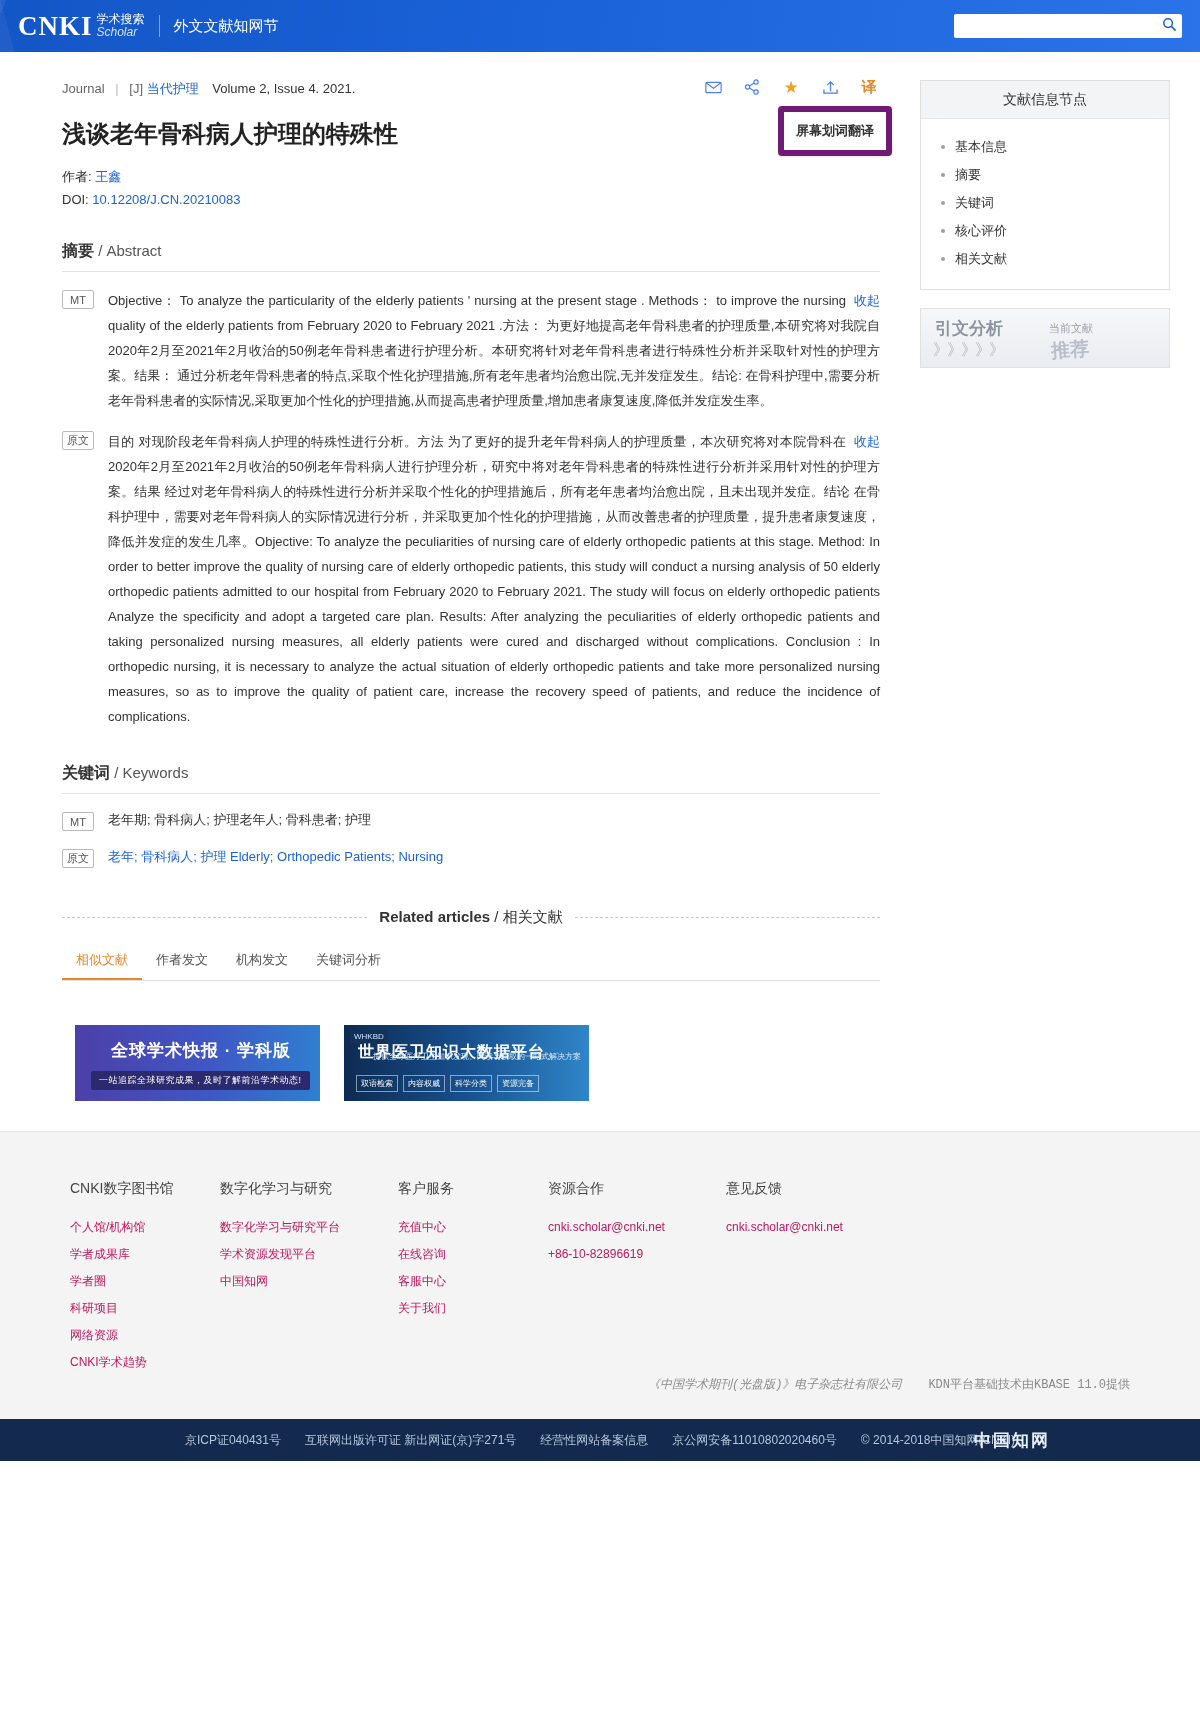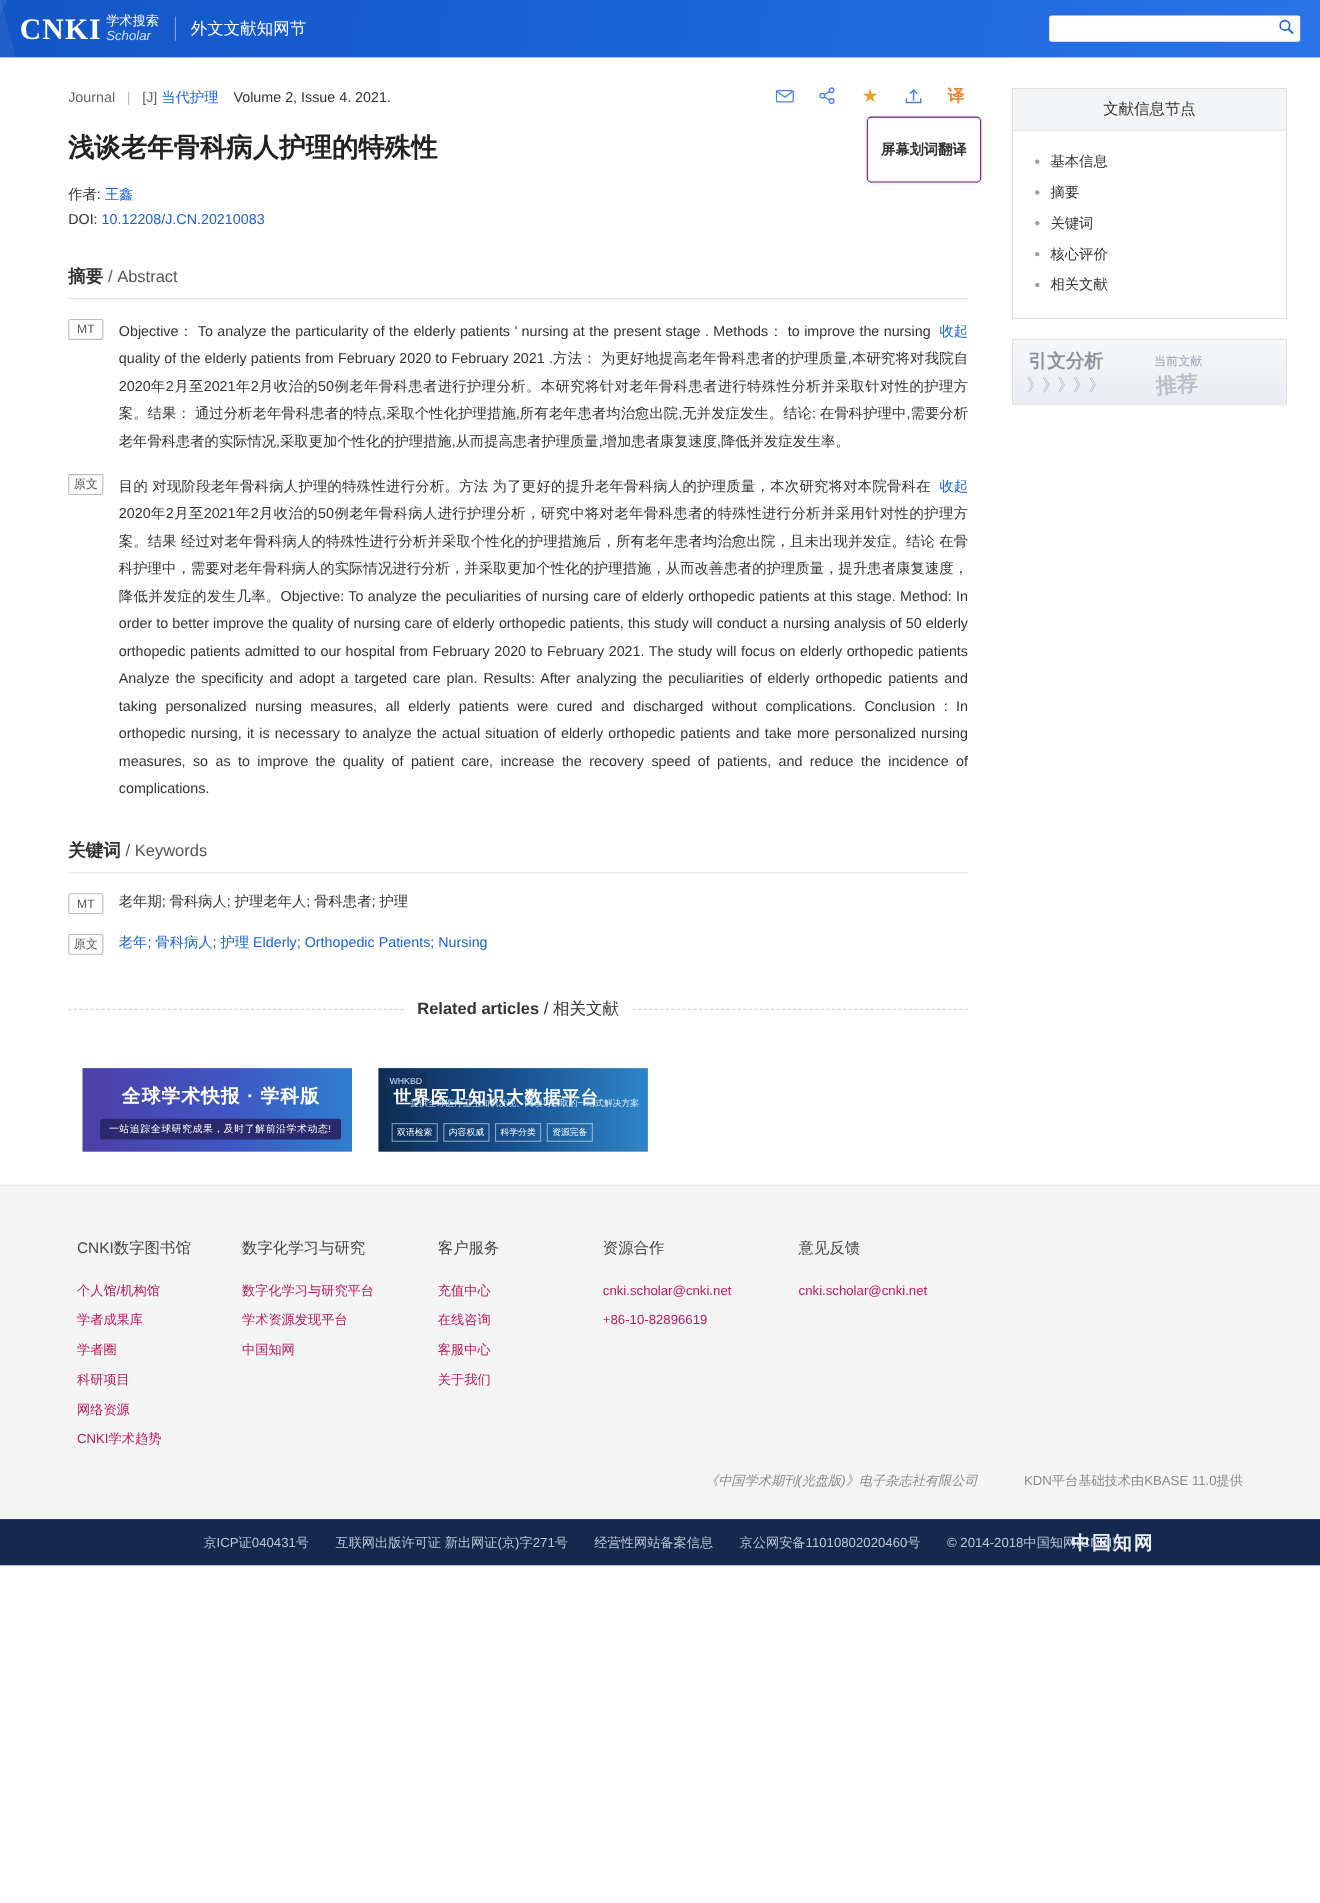--- a/index.html
+++ b/index.html
@@ -51,22 +51,22 @@
   .crumb .sep{ color:#bbb; margin:0 7px;}
   .crumb a{ color:#1a62d8; text-decoration:none; }
   .crumb .jtitle{ color:#1a62d8; }
   .crumb .vol{ color:#333; margin-left:10px;}
   .action-row{ position:absolute; right:0; top:-4px; display:flex; gap:17px; }
   .act{ width:22px; height:22px; display:flex; align-items:center; justify-content:center;
         color:#4a82e6; cursor:pointer; font-size:15px;}
   .act.star{ color:#f0a020; font-size:17px;}
   .act.tr{ color:#e8862a; font-size:15px; font-weight:bold;}
   .tip{
-    position:absolute; right:-12px; top:26px; background:#fff; border:1px solid #701a75;
-    border-radius:4px; padding:20px 12px; font-size:13px; color:#333; font-weight:bold;
+    position:absolute; right:-12px; top:26px; background:#fff; border:6px solid #701a75;
+    border-radius:4px; padding:10px 12px; font-size:13px; color:#333; font-weight:bold;
     box-shadow:0 1px 3px rgba(0,0,0,.08); white-space:nowrap;
   }
   h1.title{ font-size:24px; margin:20px 0 18px; font-weight:bold; color:#222;}
   .meta{ font-size:13px; margin:6px 0; color:#333;}
   .meta a{ color:#1a62d8; text-decoration:none;}
   .meta .lbl{ color:#333; }
   .sec-head{
     margin-top:34px; font-size:15px; color:#333; border-bottom:1px solid #e2e2e2;
     padding-bottom:9px;
   }
@@ -147,22 +147,22 @@
   .qr .img{
     width:104px; height:104px; background:#fff;
     background-image:
       repeating-linear-gradient(90deg,#1b1b1b 0 4px, #fff 4px 8px),
       repeating-linear-gradient(0deg,#1b1b1b 0 4px, #fff 4px 8px);
     background-blend-mode:difference;
     border:3px solid #fff; outline:1px solid #ddd;
   }
   .qr .cap{ font-size:10px; color:#8a8a8a; margin-top:7px;}
   .fbottom{
-    width:1060px; margin:16px auto 0; display:flex; justify-content:flex-end;
-    gap:42px; font-size:12px; color:#8a8a8a;
+    width:1060px; margin:0 auto 0; display:flex; justify-content:flex-end;
+    gap:26px; font-size:12px; color:#8a8a8a;font-family:Liberation Mono, monospace;
   }
   .fbottom i{ font-style:italic; }
   .copybar{
     background:#13294e; color:#b9c6dc; font-size:12px; height:42px;
     display:flex; align-items:center; justify-content:center; gap:24px; position:relative;
   }
   .copybar .cn{
     position:absolute; right:150px; color:#e8eef8; font-size:17px; font-weight:bold;
     font-family:"Liberation Serif", serif; letter-spacing:2px;
   }
@@ -285,20 +285,26 @@
     <div class="rel-head">
       <div class="line"></div>
       <div class="txt">
         <b>Related articles</b>
         <span>/</span>
         <span>相关文献</span>
       </div>
       <div class="line"></div>
     </div>
 
+    <div class="tabs">
+      <div class="tab active">相似文献</div>
+      <div class="tab">作者发文</div>
+      <div class="tab">机构发文</div>
+      <div class="tab">关键词分析</div>
+    </div>
 
   </div>
 
   <div class="rail">
     <div class="rail-card">
       <div class="head">文献信息节点</div>
       <ul>
         <li>基本信息</li>
         <li>摘要</li>
         <li>关键词</li>

